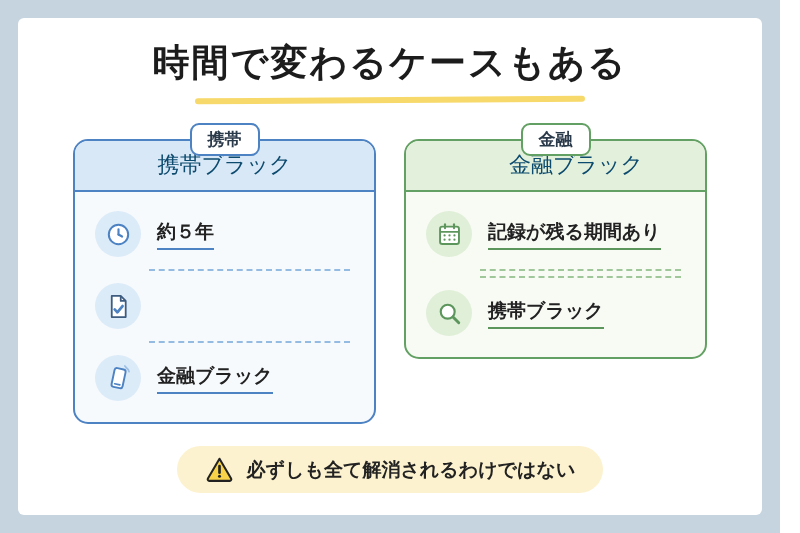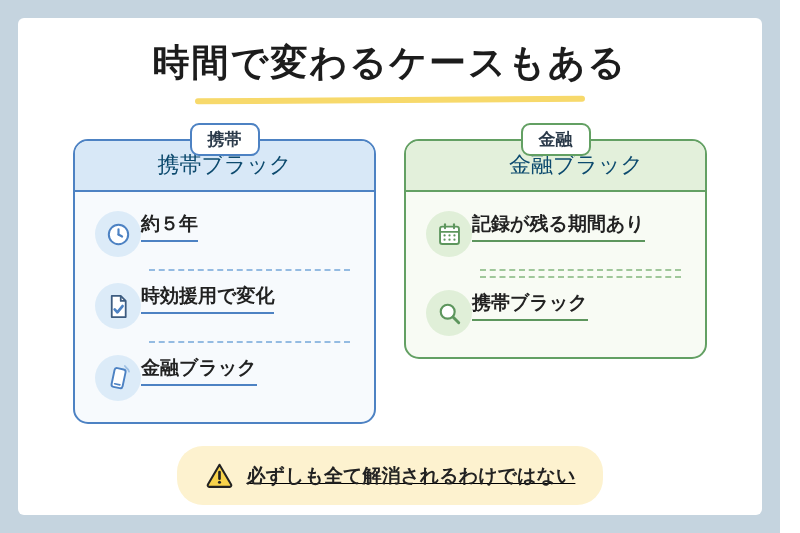--- a/index.html
+++ b/index.html
@@ -61,21 +61,21 @@
     width: 100%;
   }
   .panel-header {
     text-align: center;
     font-size: 22px;
     font-weight: 400;
     color: #0c4a6e;
     padding: 9px 0 10px;
   }
   .panel-body { padding: 12px 16px 14px; }
-  .row { display: flex; align-items: flex-start; padding: 7px 4px; }
+  .row { display: flex; align-items: center; gap: 16px; padding: 7px 4px; }
   .icon-circle {
     width: 46px; height: 46px;
     border-radius: 50%;
     flex: 0 0 46px;
     display: flex; align-items: center; justify-content: center;
   }
   .item-text {
     font-size: 19px;
     font-weight: 700;
     color: #222222;
@@ -97,25 +97,24 @@
   .panel-wrap.green .panel-header { background: #e3f0db; border-bottom: 2px solid #63a063; padding-left: 41px; }
   .panel-wrap.green .icon-circle { background: #e0efd8; }
   .panel-wrap.green .item-text { border-bottom-color: #5d965d; }
   .panel-wrap.green .sep { border-top-color: #9fc79a; }
   
   .footer-note {
     margin: 22px auto 0;
     width: fit-content;
     background: #fdf2cf;
     border-radius: 26px;
-    padding: 15px 28px;
+    padding: 9px 28px;
     display: flex;
     align-items: center;
     gap: 13px;
-    text-decoration: underline;
   }
   .footer-text {
     font-size: 19px;
     font-weight: 700;
     color: #222222;
     white-space: nowrap;
   }
   svg { display: block; }
 </style>
 </head>
@@ -149,21 +148,20 @@
             <div class="sep"></div>
 
             <div class="row">
               <div class="icon-circle">
                 <svg viewBox="0 0 24 24" width="27" height="27">
                   <path d="M6 2.6 h8 l4.4 4.4 v14.4 H6 Z" fill="#ffffff" stroke="#3d5c80" stroke-width="1.6" stroke-linejoin="round"></path>
                   <path d="M14 2.6 v4.4 h4.4" fill="none" stroke="#3d5c80" stroke-width="1.6" stroke-linejoin="round"></path>
                   <path d="M8.6 14.6 l2.4 2.6 4.6-5.6" fill="none" stroke="#4d82c3" stroke-width="2.4" stroke-linecap="round" stroke-linejoin="round"></path>
                 </svg>
               </div>
-              <div class="item-text">時効援用で変化</div>
             </div>
 
             <div class="sep"></div>
 
             <div class="row">
               <div class="icon-circle">
                 <svg viewBox="0 0 24 24" width="27" height="27">
                   <g transform="rotate(12 12 12)">
                     <rect x="7" y="3.2" width="10" height="17" rx="2.2" fill="#ffffff" stroke="#4d82c3" stroke-width="1.7"></rect>
                     <line x1="9.6" y1="17.3" x2="14.4" y2="17.3" stroke="#4d82c3" stroke-width="1.4" stroke-linecap="round"></line>

